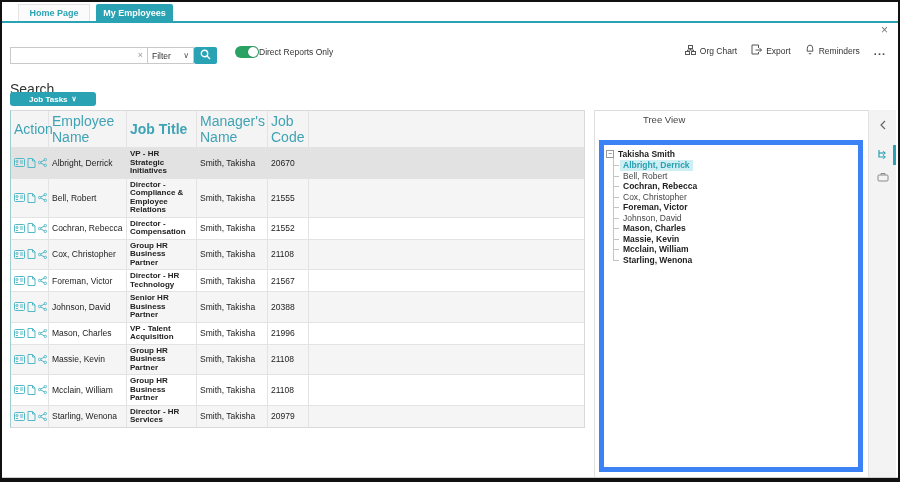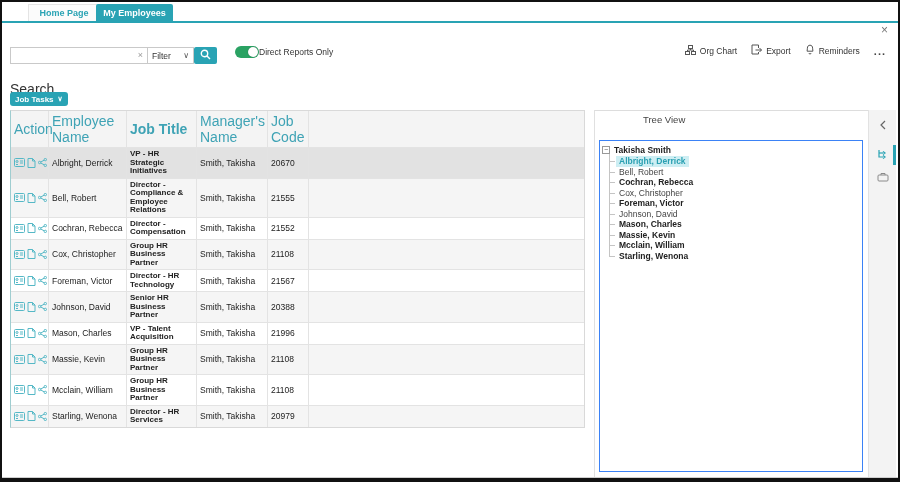--- a/index.html
+++ b/index.html
@@ -6,21 +6,21 @@
   html,body { background:#fff; }
   body { font-family:"Liberation Sans", sans-serif; }
   .canvas {
     position:relative; width:900px; height:482px; background:#fff;
     border:2px solid #111; border-bottom-width:4px; overflow:hidden;
   }
   
   .tabbar { position:absolute; left:0; top:2px; width:100%; height:17px; }
   .tab { position:absolute; top:0; height:17px; display:flex; align-items:center; justify-content:center;
          font-size:9px; font-weight:bold; cursor:pointer; }
-  .tab.inactive { left:26px; width:72px; color:#2aa3b4; background:#fbfbfb; border:1px solid #e4e4e4; border-bottom:none; }
+  .tab.inactive { left:16px; width:72px; color:#2aa3b4; background:#fbfbfb; border:1px solid #e4e4e4; border-bottom:none; }
   .tab.active { left:94px; width:77px; color:#fff; background:#29a3b4; border-radius:2px 2px 0 0; }
   .tab-underline { position:absolute; left:0; top:19px; width:100%; height:2px; background:#29a3b4; }
   .close-x { position:absolute; right:10px; top:22px; font-size:12px; color:#777; cursor:pointer; line-height:12px; }
   
   .search-label { position:absolute; left:8px; top:31px; font-size:14px; color:#333;margin-top:48px; }
   .searchbar { position:absolute; left:8px; top:45px; height:17px; display:flex; align-items:stretch; }
   .search-input { width:138px; border:1px solid #c9c9c9; background:#fff; position:relative; }
   .search-input .clear { position:absolute; right:4px; top:2px; font-size:9px; color:#9a9a9a; cursor:pointer; }
   .filter-box { width:46px; border:1px solid #c9c9c9; border-left:none; display:flex; align-items:center;
                 justify-content:space-between; padding:0 4px; font-size:8.5px; color:#333; cursor:pointer; }
@@ -31,21 +31,21 @@
   .toggle-wrap { position:absolute; left:233px; top:44px; display:flex; align-items:center; }
   .toggle { width:24px; height:12px; border-radius:6px; background:#2aa263; position:relative; cursor:pointer; }
   .toggle .knob { position:absolute; right:1px; top:1px; width:10px; height:10px; border-radius:50%; background:#fff;
                   box-shadow:0 0 1px rgba(0,0,0,.4); }
   .toggle-wrap .lbl { font-size:8.5px; color:#333; }
   
   .top-actions { position:absolute; right:12px; top:42px; display:flex; align-items:center; gap:14px; }
   .ta-item { display:flex; align-items:center; gap:4px; font-size:8.5px; color:#333; cursor:pointer; }
   .ta-more { font-size:11px; font-weight:bold; color:#444; letter-spacing:1px; cursor:pointer; line-height:8px; }
   
-  .job-tasks { position:absolute; left:8px; top:90px; height:14px; padding:0 5px; background:#29a3b4; color:#fff;
+  .job-tasks { position:absolute; left:8px; top:90px; height:14px; padding:0 19px; background:#29a3b4; color:#fff;
                border:none; border-radius:3px; font-size:8px; font-weight:bold; display:flex; align-items:center;
                gap:4px; cursor:pointer; font-family:"Liberation Sans", sans-serif; }
   .job-tasks .chev { font-size:7px; }
   
   .grid { position:absolute; left:8px; top:108px; width:575px; border:1px solid #d9d9d9; border-left-color:#9fcdd0; background:#fff; }
   .trow, .thead { display:flex; align-items:stretch; border-bottom:1px solid #e3e3e3; }
   .thead { background:#f4f4f4; }
   .thead .cell { color:#3fa3b5; font-size:14px; padding:2px 3px; display:flex; align-items:center; }
   .trow { background:#fff; cursor:pointer; }
   .trow:nth-child(even) { background:#f5f5f5; }
@@ -57,21 +57,21 @@
   .c-title { width:70px; font-size:8px; line-height:8.5px;font-weight:bold; }
   .c-mgr   { width:71px; }
   .c-code  { width:41px; }
   .c-fill  { flex:1; border-right:none; }
   .trow .cell { min-height:17px; }
   .act-ic { display:inline-flex; cursor:pointer; }
   
   .panel-topline { position:absolute; left:592px; top:108px; width:302px; height:1px; background:#ddd; }
   .panel-vline { position:absolute; left:592px; top:108px; width:1px; height:369px; background:#e0e0e0; }
   .tree-title { position:absolute; left:601px; top:112px; font-size:9.5px; color:#444;margin-left:40px; }
-  .tree-box { position:absolute; left:597px; top:138px; width:264px; height:332px; border:1px solid #3b82f6; background:#fff;
+  .tree-box { position:absolute; left:597px; top:138px; width:264px; height:332px; border:5px solid #3b82f6; background:#fff;
               padding:4px 2px; overflow:hidden; }
   .tree-root { display:flex; align-items:center; gap:4px; font-size:8.5px; color:#222; font-weight:bold; cursor:pointer; }
   .minus-box { width:8px; height:8px; border:1px solid #999; background:#fff; display:inline-flex; align-items:center;
                justify-content:center; font-size:7px; line-height:6px; color:#555; font-weight:normal; }
   .tree-children { margin-left:14px; position:relative; margin-top:1px; }
   .tree-children::before { content:""; position:absolute; left:-7px; top:-2px; bottom:5px; border-left:1px solid #c4c4c4; }
   .tree-item { position:relative; font-size:8.5px; color:#444; line-height:10.5px; padding-left:3px; cursor:pointer;
                display:block; width:max-content; }
   .tree-item::before { content:""; position:absolute; left:-7px; top:50%; width:6px; border-top:1px solid #c4c4c4; }
   .tree-item.bold { font-weight:bold; color:#222; }

